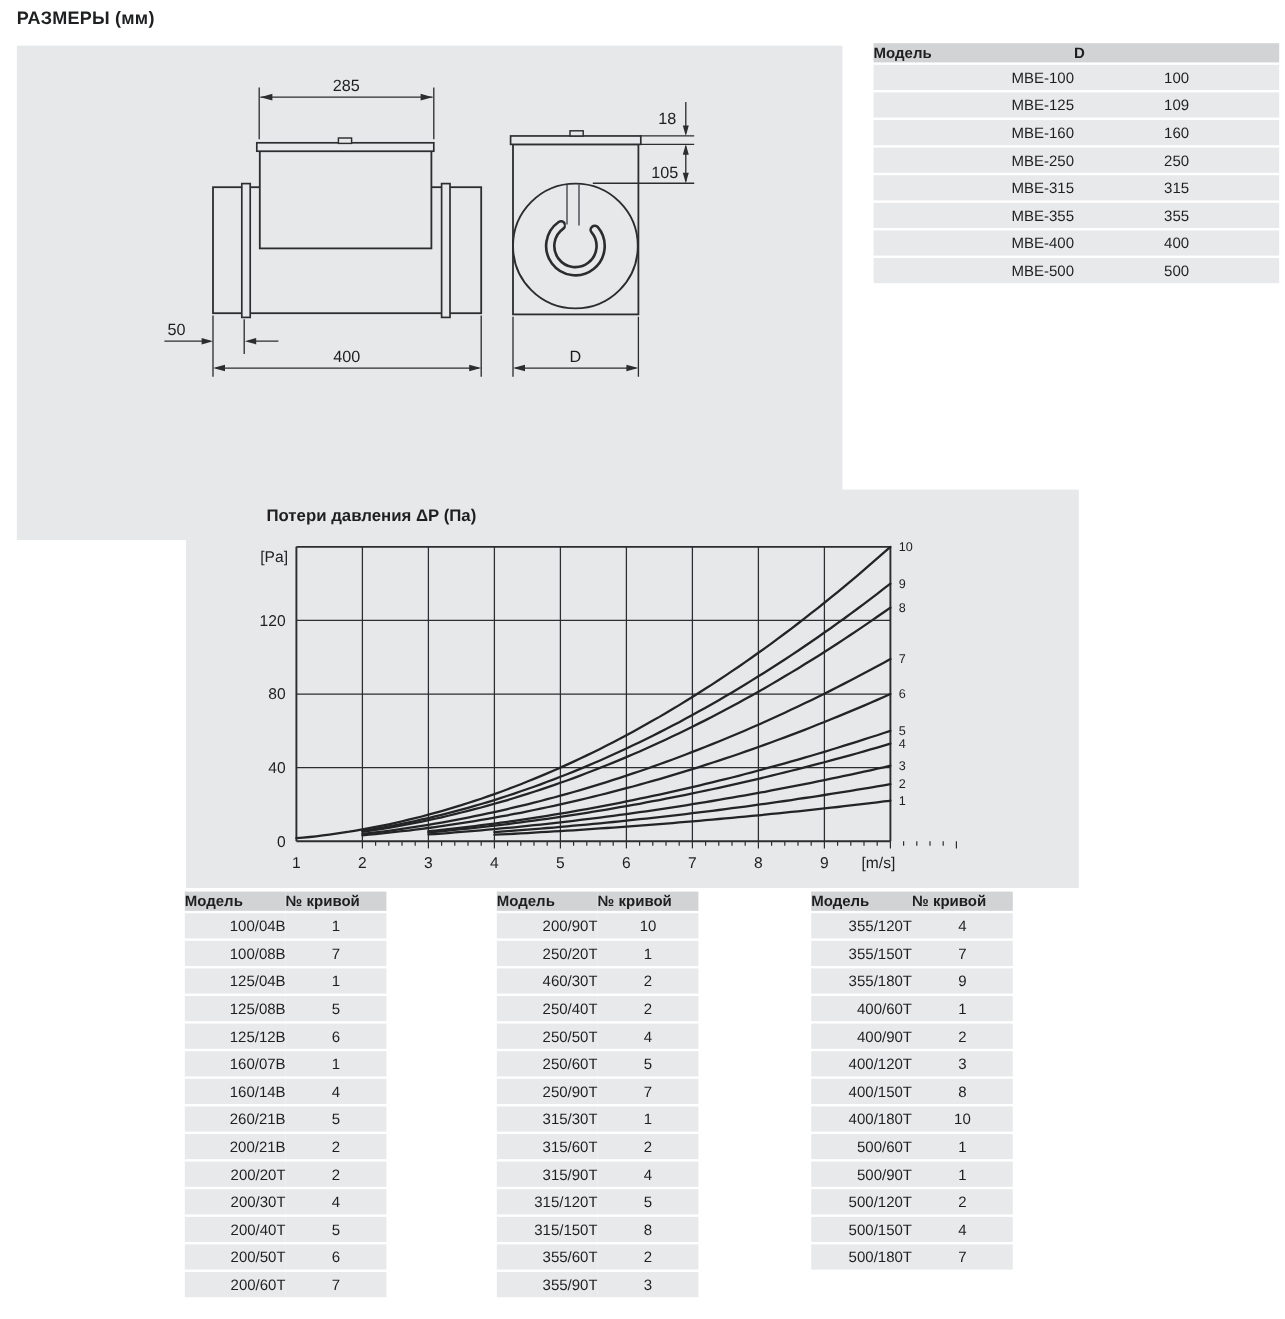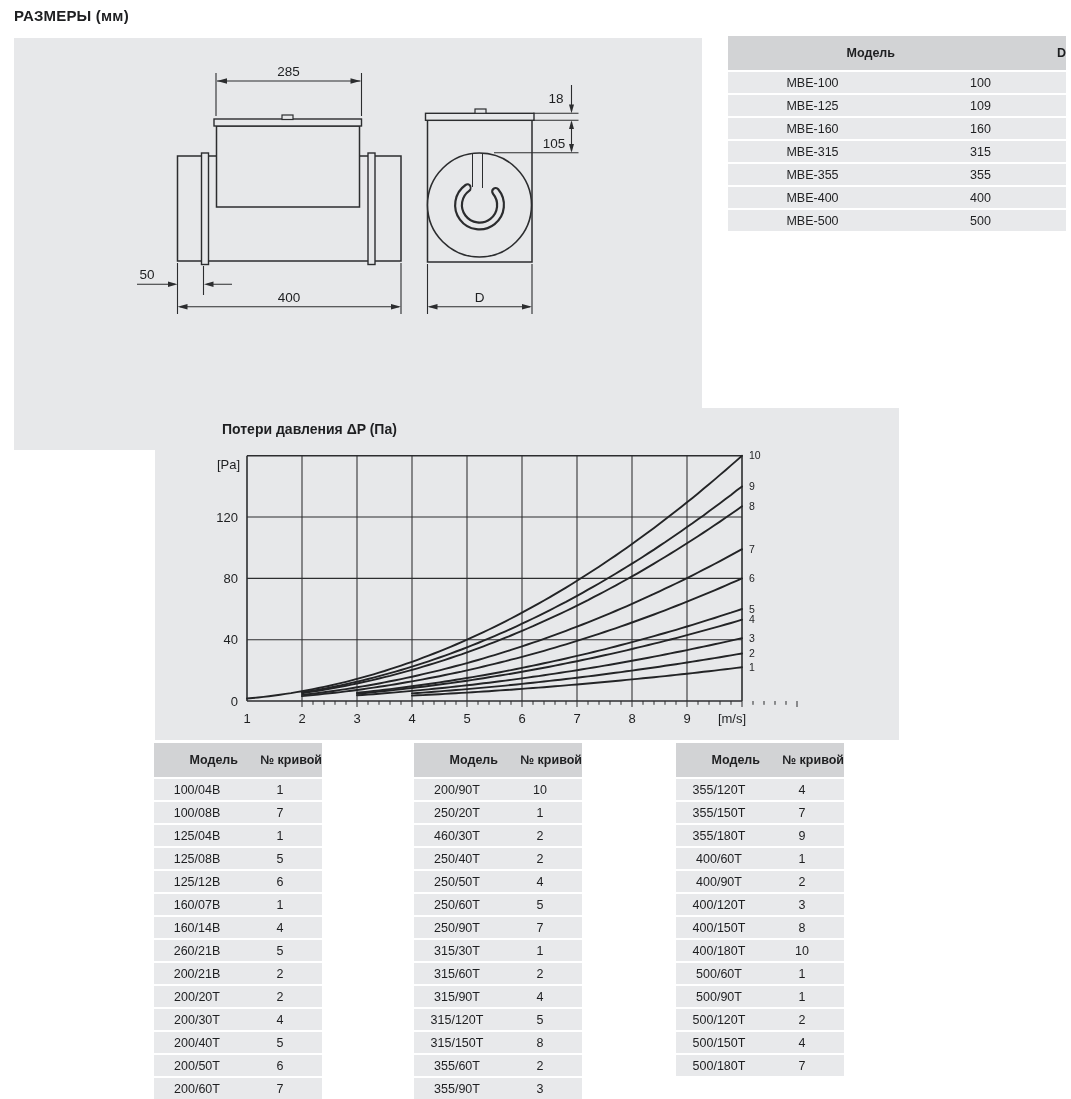--- a/index.html
+++ b/index.html
@@ -4,23 +4,23 @@
 <style>
   *{margin:0;padding:0;box-sizing:border-box}
   html,body{width:1071px;height:1099px}
   body{position:relative;background:#ffffff;font-family:"Liberation Sans",sans-serif;color:#1e1f21;overflow:hidden}
   .page-title{position:absolute;left:14px;top:7px;font-size:15px;font-weight:bold;letter-spacing:.2px}
   .panel{position:absolute;background:#e7e8ea}
   #drawing-panel{left:14px;top:38px;width:688px;height:412px}
   #chart-panel{left:155px;top:408px;width:744px;height:332px}
   .chart-title{position:absolute;left:67px;top:13px;font-size:14px;font-weight:bold}
   table.g{position:absolute;border-collapse:separate;border-spacing:0 2px;table-layout:fixed}
-  table.g th{background:#d2d3d5;font-weight:bold;font-size:12.5px;height:34px;text-align:right;padding:0;overflow:hidden;white-space:nowrap}
+  table.g th{background:#d2d3d5;font-weight:bold;font-size:12.5px;height:16px;text-align:left;padding:0;overflow:hidden;white-space:nowrap}
   table.g td{background:#e8e9eb;font-size:12.5px;height:21px;padding:0;text-align:center;overflow:hidden;white-space:nowrap}
-  table.g td.c1{text-align:center;padding-left:2px}
+  table.g td.c1{text-align:right;padding-left:2px}
   #model-table{left:728px;top:34px;width:338px}
   .curve-table{width:168px;top:741px}
   .curve-table td{height:20px}
   .curve-table th{height:21px}
   #curve-table-0{left:154px}
   #curve-table-1{left:414px}
   #curve-table-2{left:676px}
   svg text{font-family:"Liberation Sans",sans-serif;fill:#1e1f21}
   .dwg{stroke:#2c2d2f;fill:#e7e8ea}
   .dwg-thin{stroke:#2c2d2f;stroke-width:1;fill:none}
@@ -116,20 +116,24 @@
         <td class="c1">МВЕ-100</td>
         <td class="c2">100</td>
       </tr>
       <tr>
         <td class="c1">МВЕ-125</td>
         <td class="c2">109</td>
       </tr>
       <tr>
         <td class="c1">МВЕ-160</td>
         <td class="c2">160</td>
+      </tr>
+      <tr>
+        <td class="c1">МВЕ-250</td>
+        <td class="c2">250</td>
       </tr>
       <tr>
         <td class="c1">МВЕ-315</td>
         <td class="c2">315</td>
       </tr>
       <tr>
         <td class="c1">МВЕ-355</td>
         <td class="c2">355</td>
       </tr>
       <tr>

